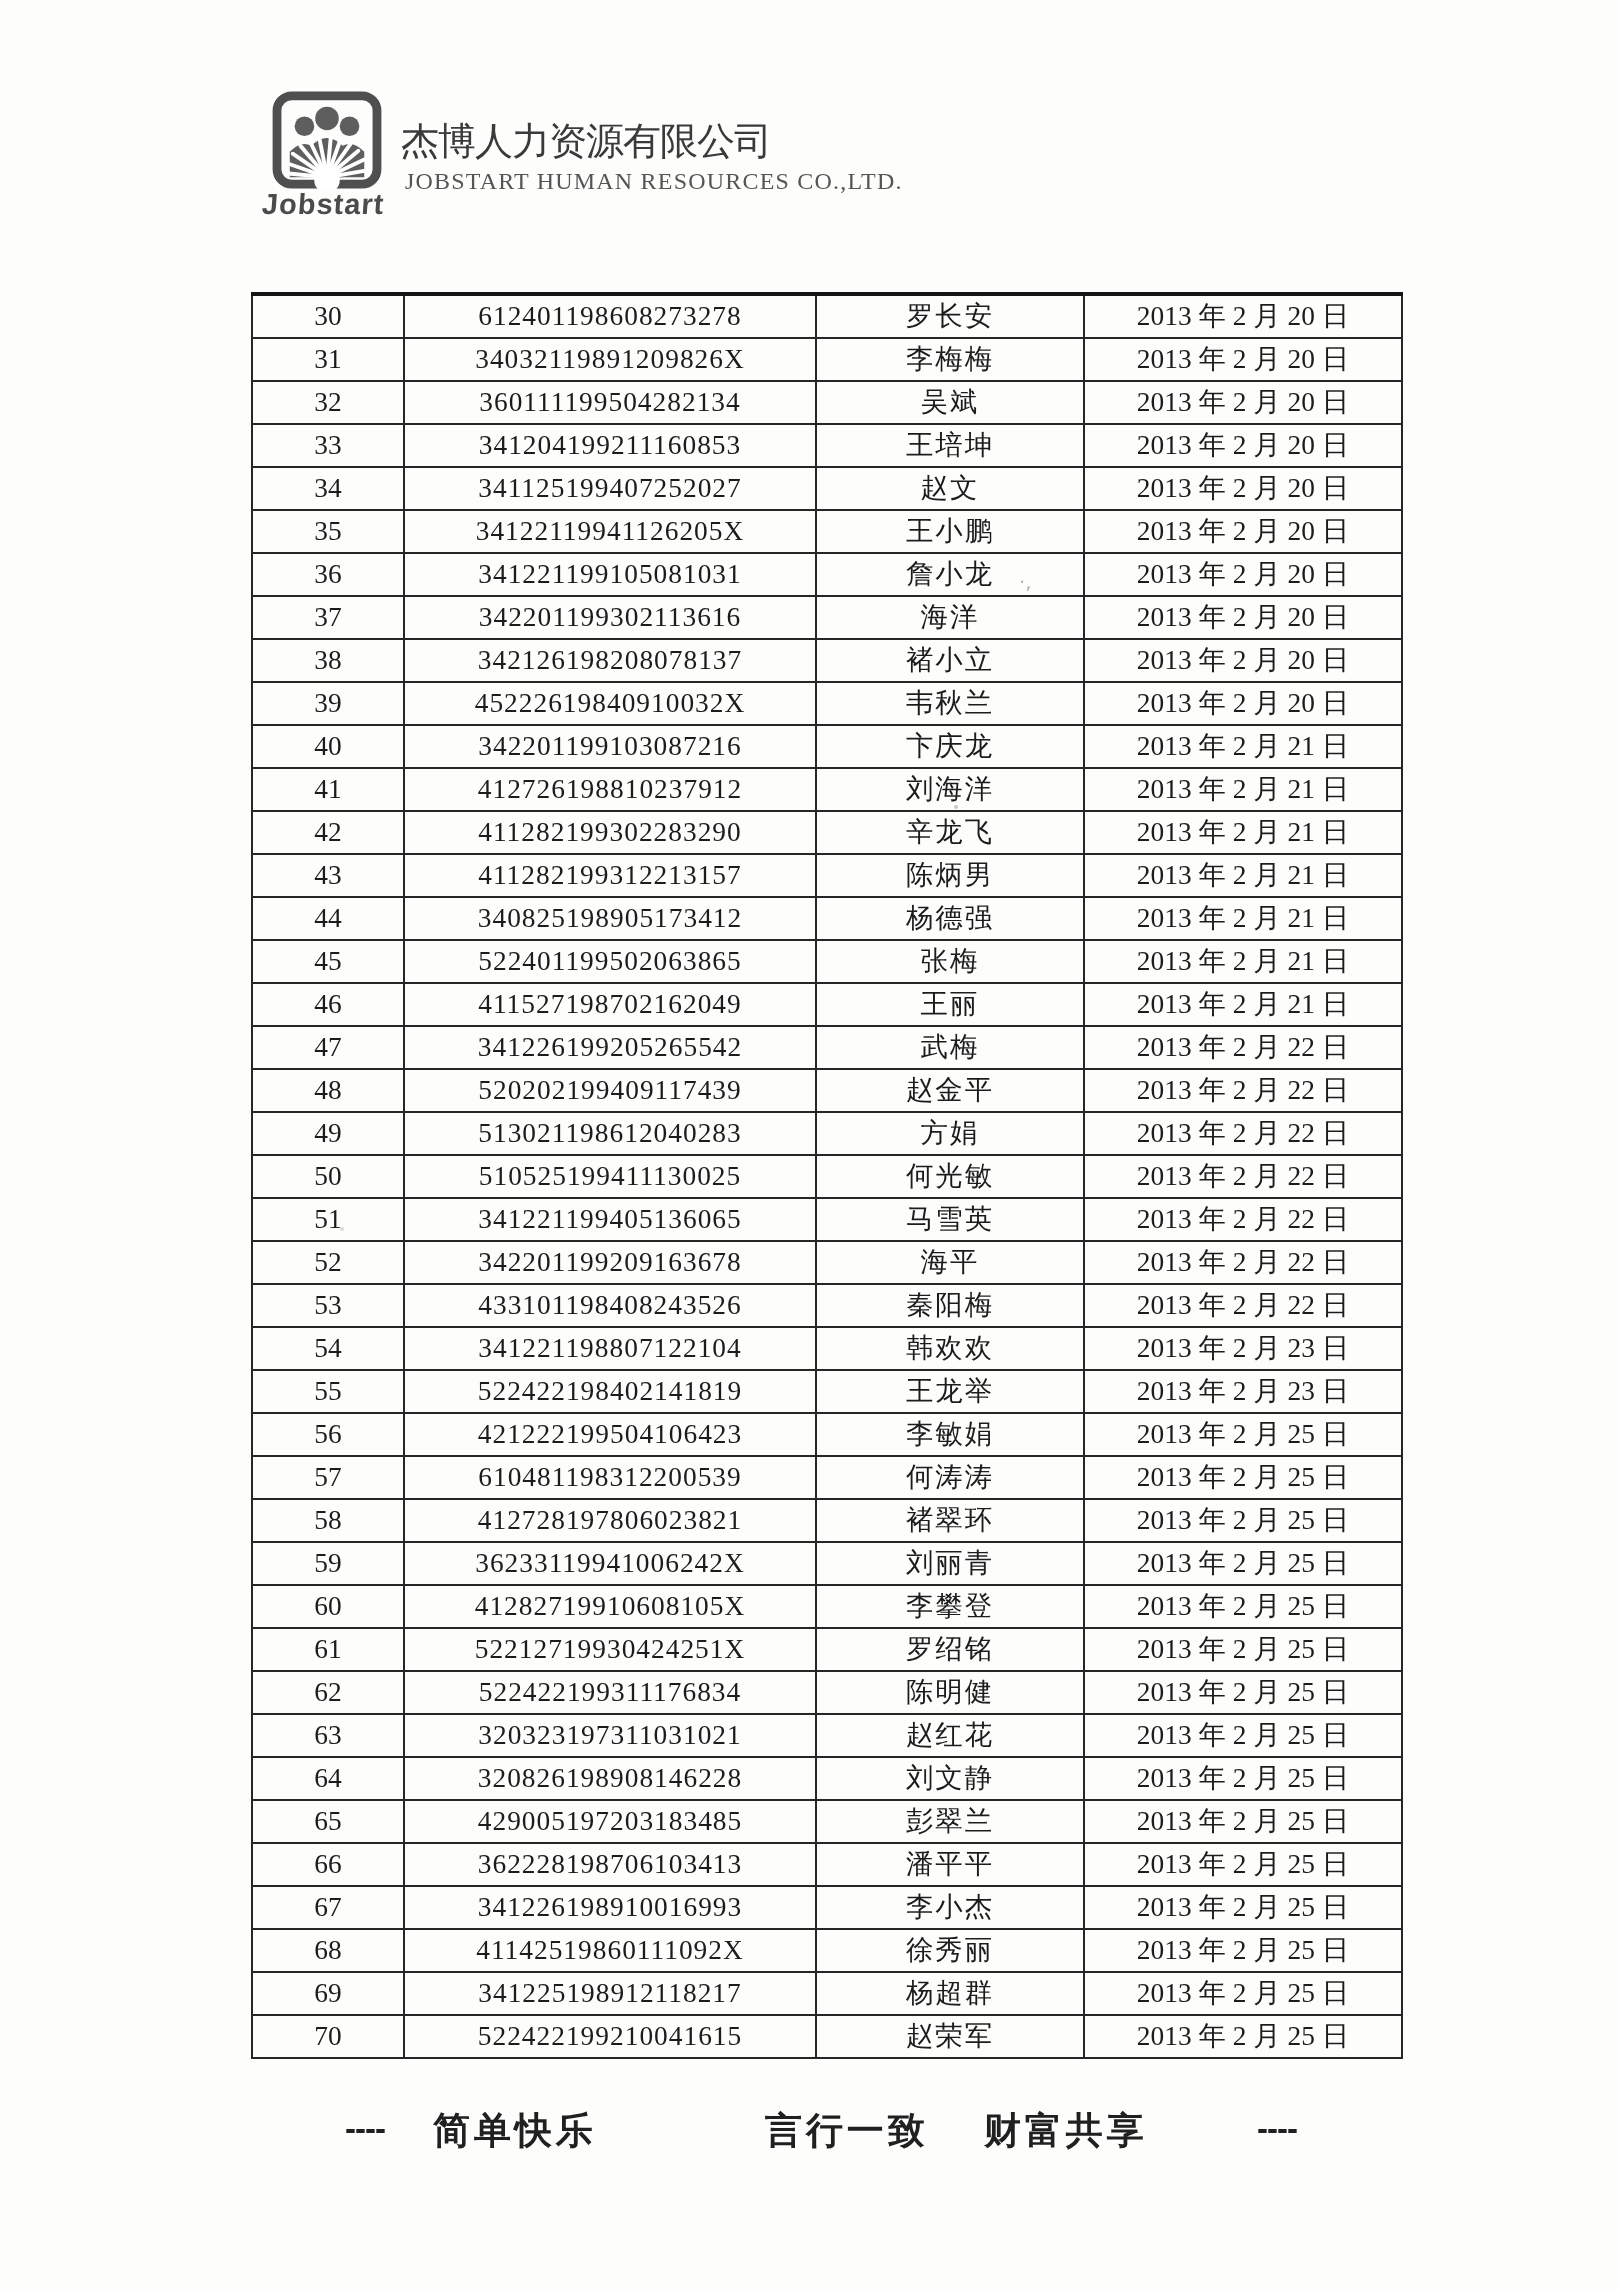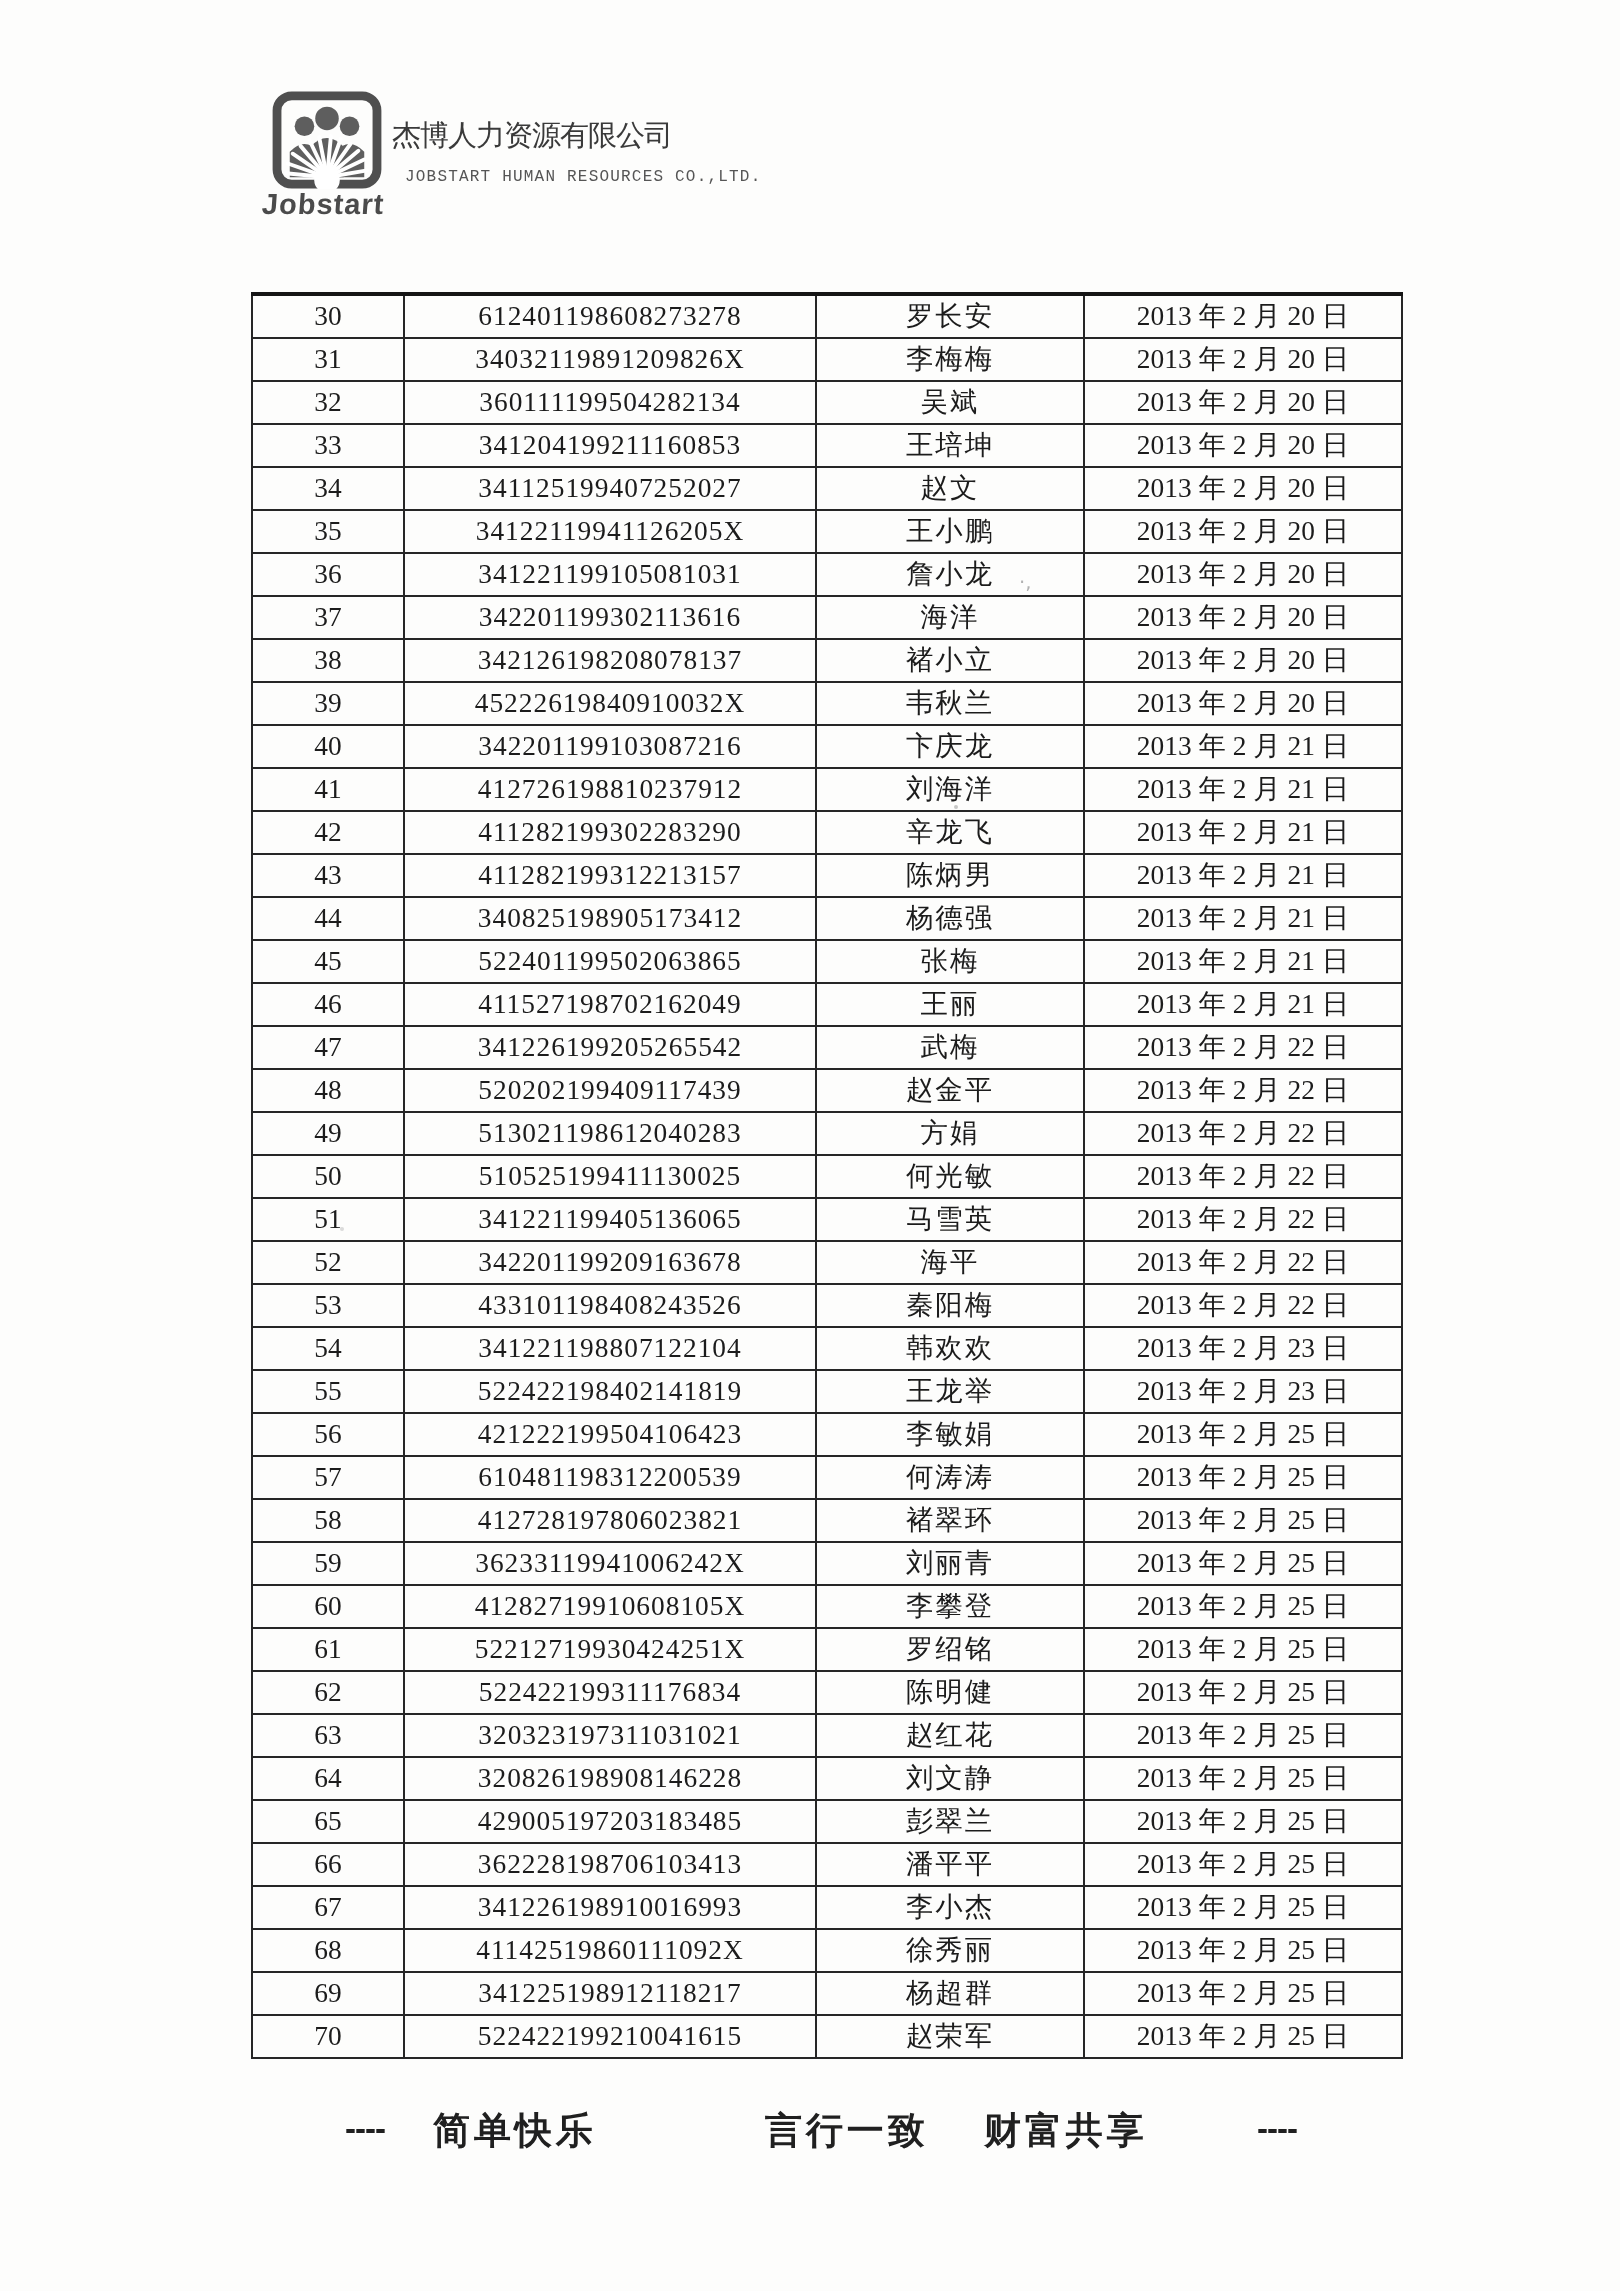--- a/index.html
+++ b/index.html
@@ -16,29 +16,29 @@
   
   .logo-block{position:absolute;left:272px;top:91px;width:137px;}
   .logo-mark{display:block;}
   .logo-word{
     position:absolute;left:-9.8px;top:97px;width:147px;
     font-family:"Liberation Sans","DejaVu Sans",sans-serif;
     font-weight:700;font-size:29px;color:#4b4b4b;
     letter-spacing:1px;transform:skewX(-4deg);
   }
   .company-zh{
-    position:absolute;left:392px;top:116px;
+    position:absolute;left:401px;top:116px;
     font-family:Liberation Serif, serif;
-    font-size:29px;color:#3a3a3a;letter-spacing:-1px;
+    font-size:38px;color:#3a3a3a;letter-spacing:-1px;
     white-space:nowrap;
   }
   .company-en{
     position:absolute;left:405px;top:168px;
-    font-family:Liberation Mono, monospace;
-    font-size:16px;font-weight:500;color:#555;
+    font-family:Liberation Serif, serif;
+    font-size:24px;font-weight:500;color:#555;
     letter-spacing:1.2px;white-space:nowrap;
   }
 
   
   table.roster{
     position:absolute;left:251px;top:292px;
     width:1149px;border-collapse:collapse;table-layout:fixed;
     border:2px solid #262626;border-top:4.9px solid #151515;
   }
   table.roster td{

